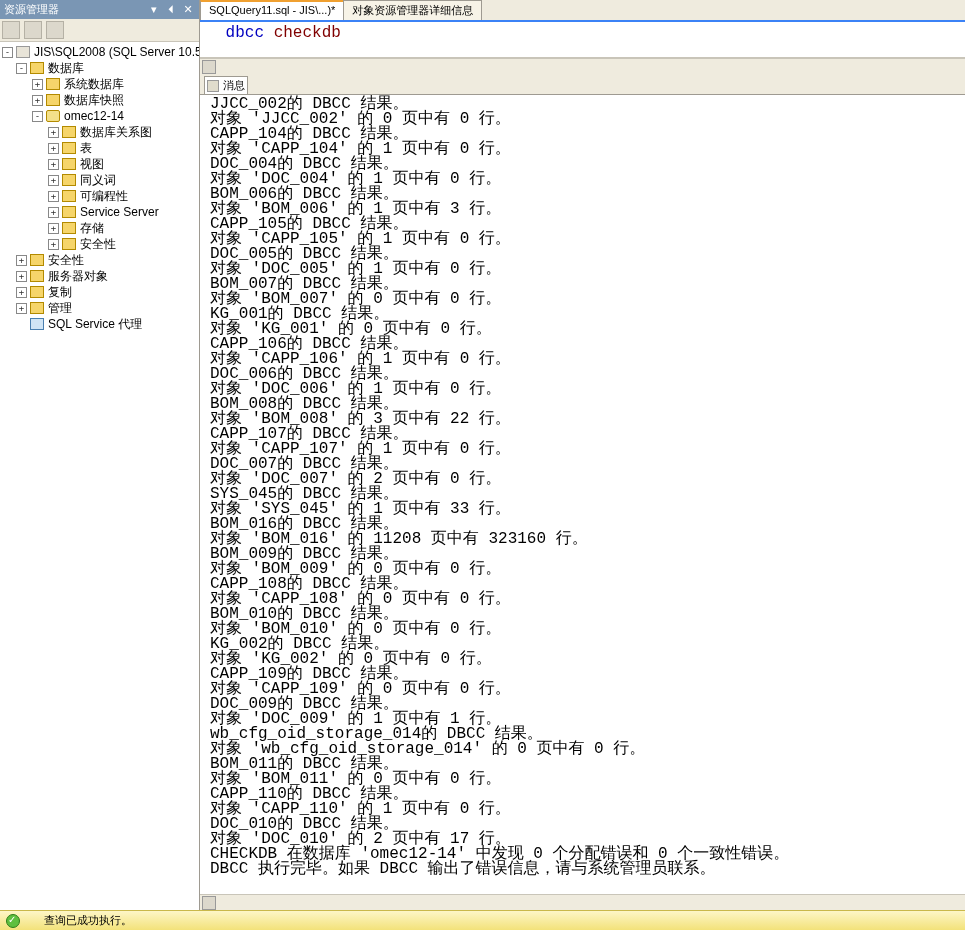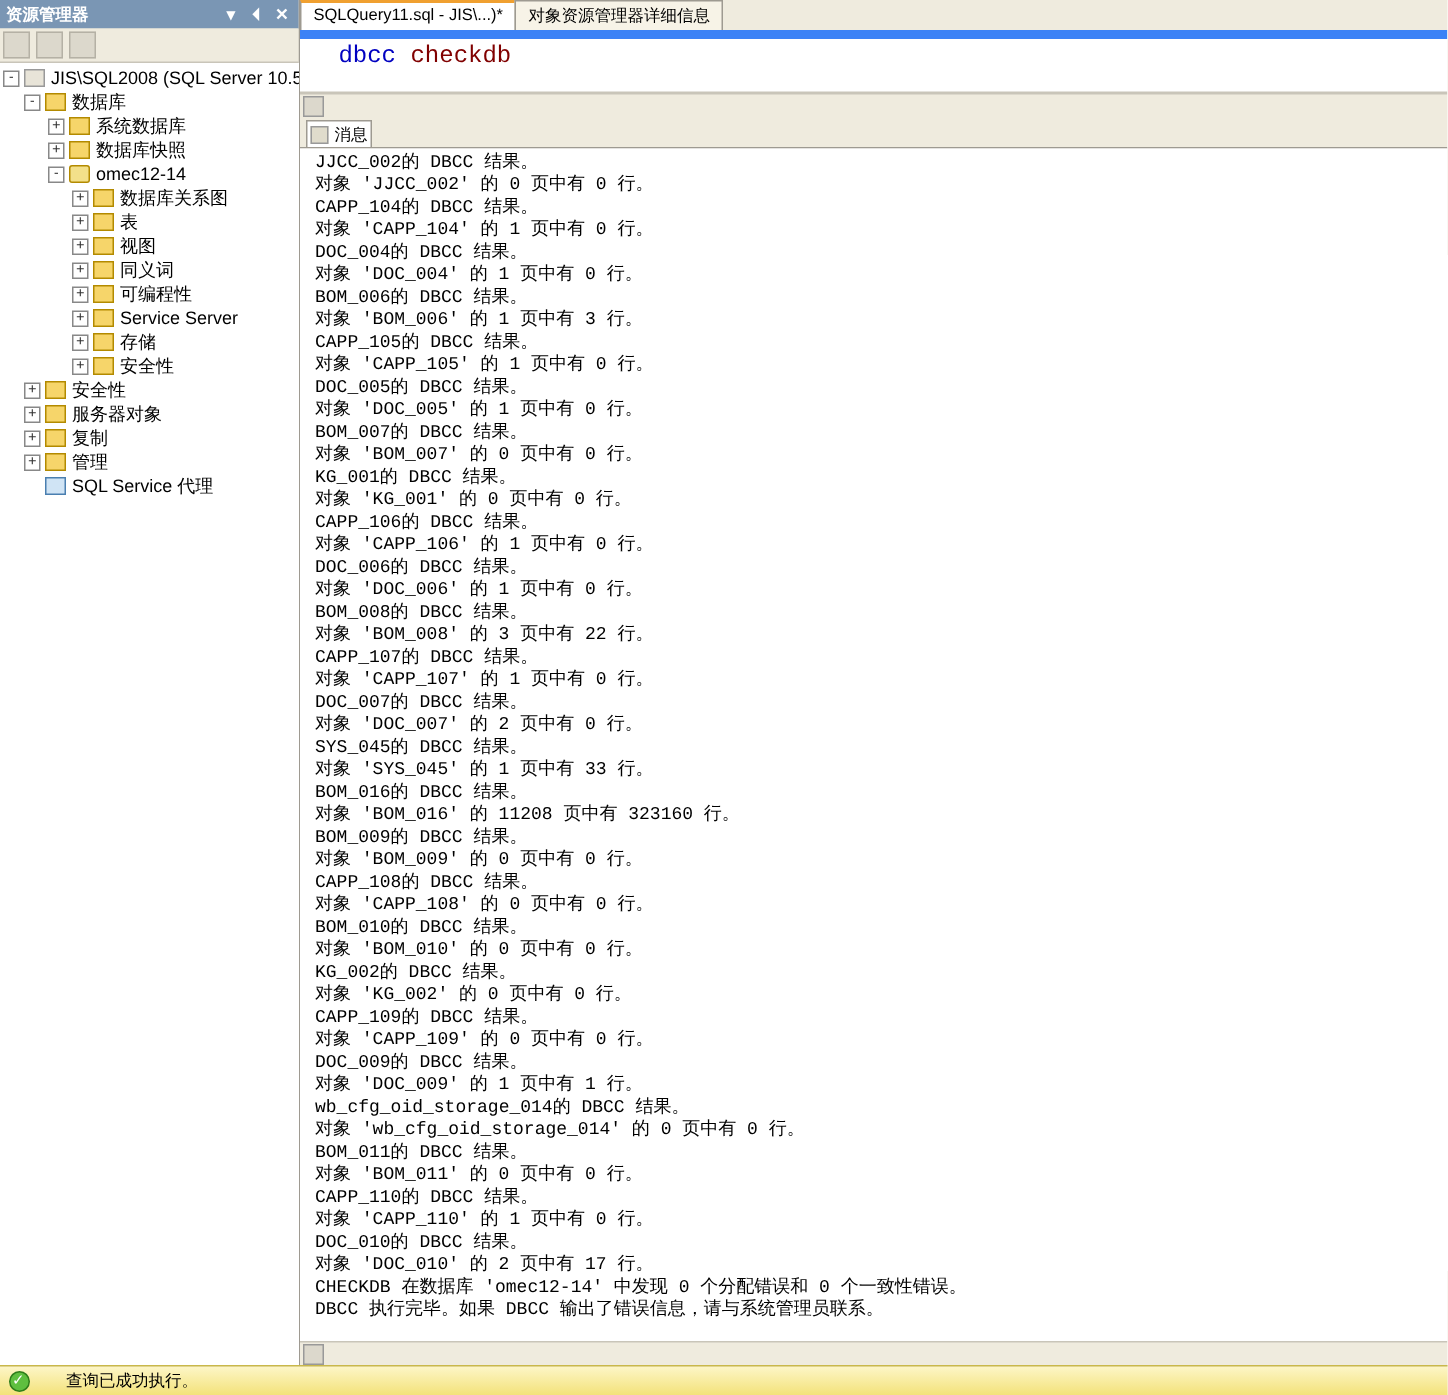--- a/index.html
+++ b/index.html
@@ -26,21 +26,20 @@
   flex-direction: column;
 }
 .sidebar-title {
   background: #7a96b4;
   color: #fff;
   padding: 2px 4px;
   font-size: 11px;
   display: flex;
   align-items: center;
   justify-content: flex-start;
-  font-weight: bold;
 }
 .sidebar-title .title-text { flex: 1; }
 .sidebar-title .win-btns span {
   display:inline-block; width:14px; text-align:center;
   color:#fff; cursor:default; font-family:Arial;
 }
 .toolbar {
   background: #efebde;
   border-bottom: 1px solid #c9c5b9;
   padding: 2px;
@@ -90,21 +89,21 @@
 .content {
   flex:1;
   display:flex;
   flex-direction:column;
   background:#fff;
   overflow:hidden;
 }
 .tabs-top {
   display:flex;
   background:#efebde;
-  border-bottom:6px solid #3b82f6;
+  border-bottom:2px solid #3b82f6;
 }
 .tab {
   padding:2px 8px;
   background:#f7f3e7;
   border:1px solid #9e9a91;
   border-bottom:none;
   margin-right:-1px;
   font-size:11px;
   white-space:nowrap;
 }
@@ -142,21 +141,21 @@
   margin-left:4px;
   display:flex; align-items:center; gap:4px;
 }
 .msgs-tab .ico {
   width:12px;height:12px;background:#e0dccc;border:1px solid #999;
 }
 .messages {
   flex:1;
   background:#fff;
   font-family: "SimSun","Courier New", monospace;
-  font-size:12px;
+  font-size:16px;
   line-height:15px;
   padding:2px 16px 2px 10px;
   overflow:auto;
   white-space:pre;
   color:#000;
 }
 .hscroll {
   height:16px;
   background:#efebde;
   border-top:1px solid #c9c5b9;

